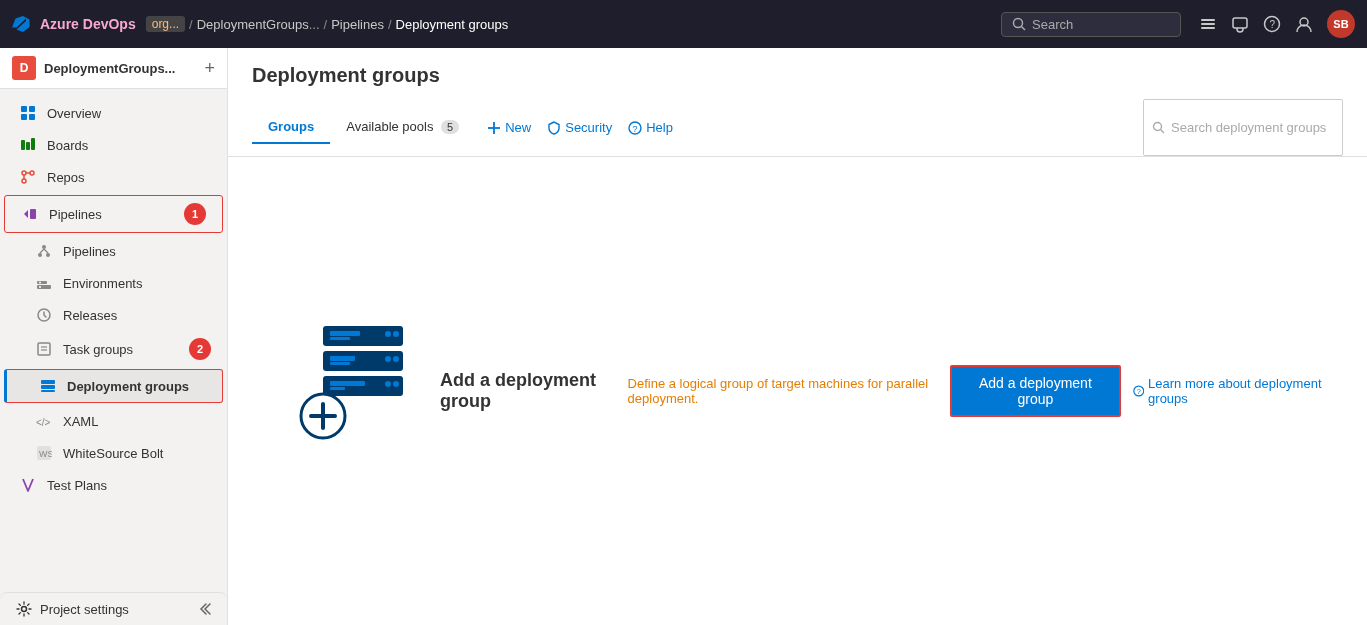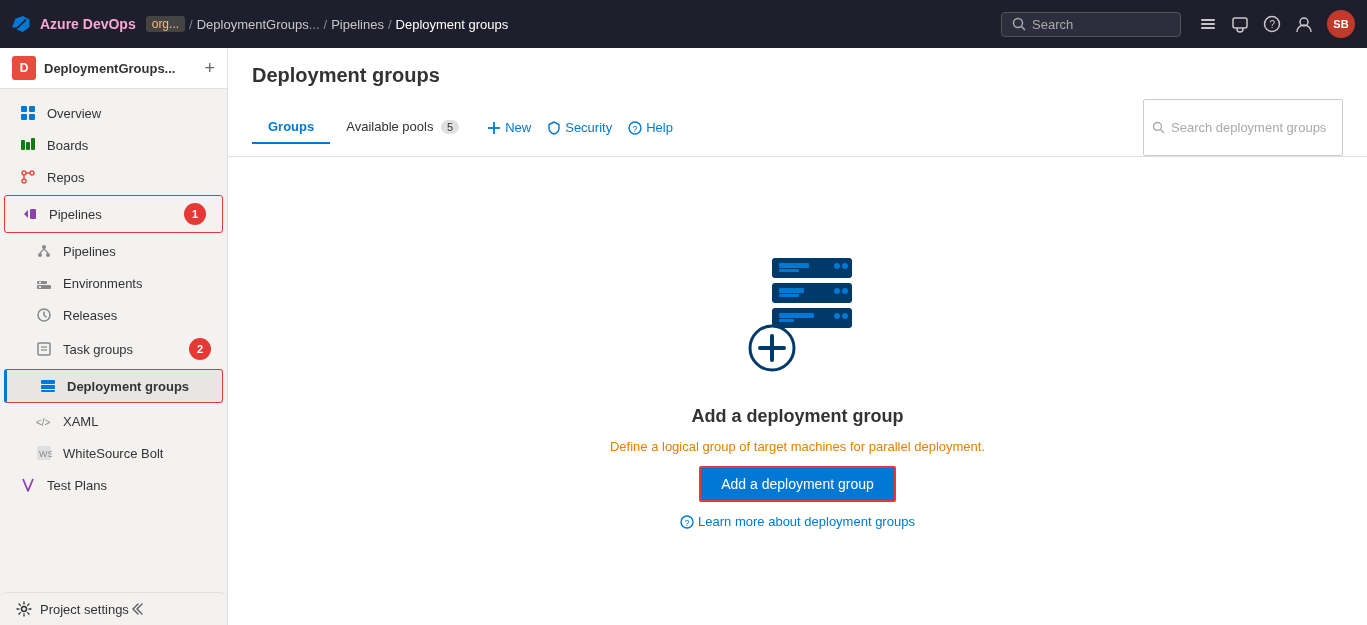--- a/index.html
+++ b/index.html
@@ -62,21 +62,21 @@
     .sidebar-sub { padding-left: 32px; }
 
     .badge-circle {
       width: 22px; height: 22px; background: #e53935; border-radius: 50%;
       display: flex; align-items: center; justify-content: center; color: #fff; font-size: 11px; font-weight: 700;
       margin-left: 4px;
     }
 
     .sidebar-footer {
       border-top: 1px solid #e0e0e0; padding: 8px 16px;
-      display: flex; align-items: center; justify-content: flex-start; border-radius: 7px;
+      display: flex; align-items: center; justify-content: space-between; border-radius: 7px;
     }
     .sidebar-footer-item { display: flex; align-items: center; gap: 8px; font-size: 13px; color: #333; cursor: pointer; }
 
     
     .main-content { flex: 1; display: flex; flex-direction: column; overflow: hidden; }
 
     .page-header {
       padding: 16px 24px 0 24px;
       border-bottom: 1px solid #e0e0e0;
     }
@@ -104,21 +104,21 @@
       border: 1px solid #ccc; border-radius: 2px; padding: 20px 8px; gap: 6px;
       color: #999; font-size: 13px; background: #fff; min-width: 200px;
     }
 
     
     .content-area {
       flex: 1; display: flex; flex-direction: column; align-items: center; justify-content: center;
       padding: 40px;
     }
 
-    .empty-state { display: flex; flex-direction: column; align-items: center; gap: 12px; }
+    .empty-state { display: flex; flex-direction: row; align-items: center; gap: 12px; }
 
     .server-icon-wrap { position: relative; margin-bottom: 8px; }
 
     .add-btn-main {
       background: #0078d4; color: #fff; border: none; border-radius: 2px;
       padding: 8px 20px; font-size: 14px; cursor: pointer; font-family: 'Segoe UI', sans-serif;
       border: 2px solid #e53935;
     }
 
     .empty-title { font-size: 18px; font-weight: 600; color: #333; }

